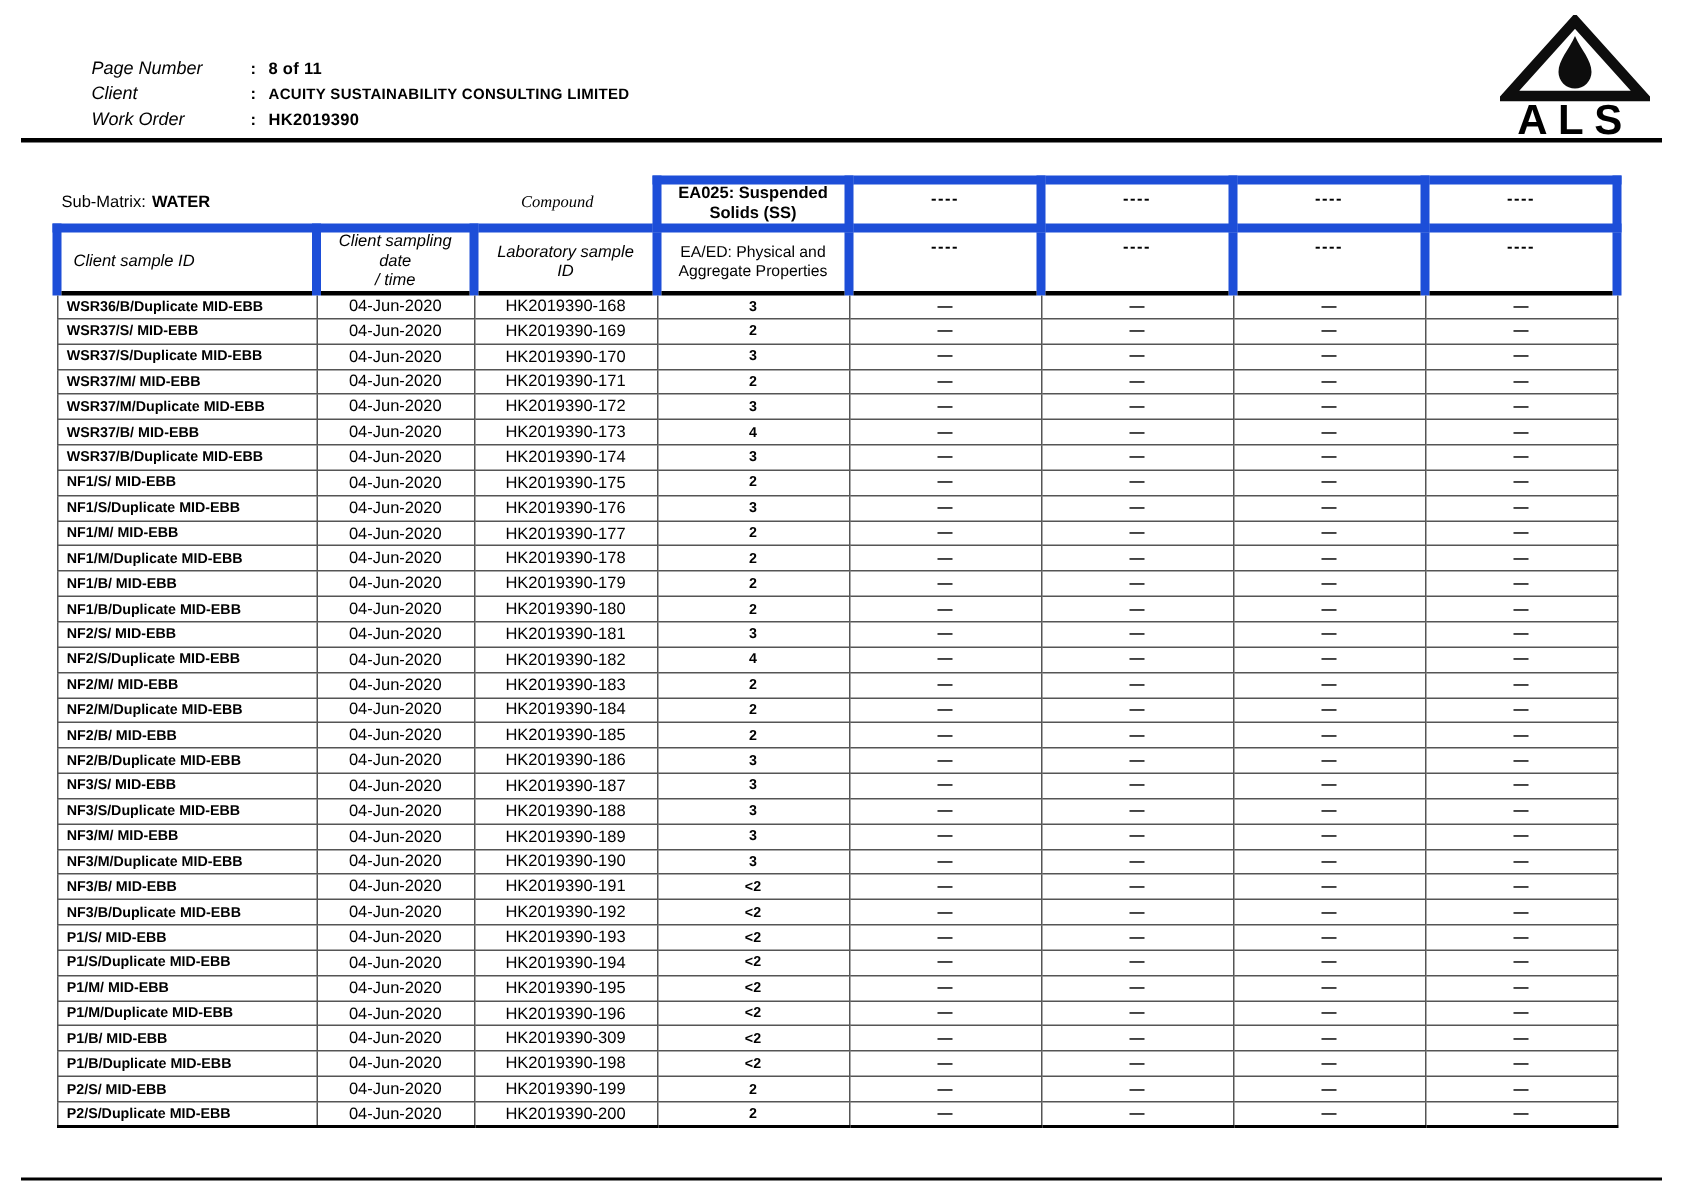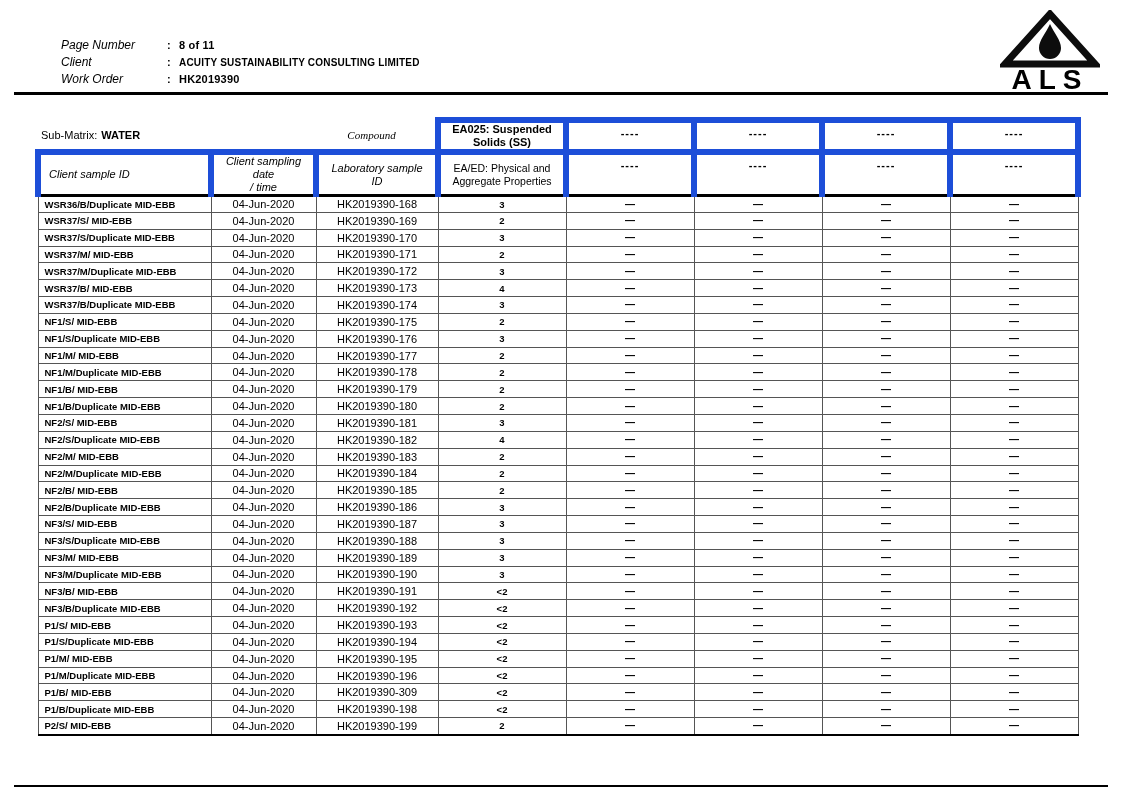--- a/index.html
+++ b/index.html
@@ -456,18 +456,28 @@
           <tr>
             <td class="td-id">P2/S/ MID-EBB</td>
             <td class="td-date">04-Jun-2020</td>
             <td class="td-lab">HK2019390-199</td>
             <td class="td-val">2</td>
             <td class="td-dash">—</td>
             <td class="td-dash">—</td>
             <td class="td-dash">—</td>
             <td class="td-dash">—</td>
           </tr>
+          <tr>
+            <td class="td-id">P2/S/Duplicate MID-EBB</td>
+            <td class="td-date">04-Jun-2020</td>
+            <td class="td-lab">HK2019390-200</td>
+            <td class="td-val">2</td>
+            <td class="td-dash">—</td>
+            <td class="td-dash">—</td>
+            <td class="td-dash">—</td>
+            <td class="td-dash">—</td>
+          </tr>
         </tbody>
     </table>
   </div>
 
   <div class="page-bottom-rule"></div>
 </div>
 
 </body></html>

